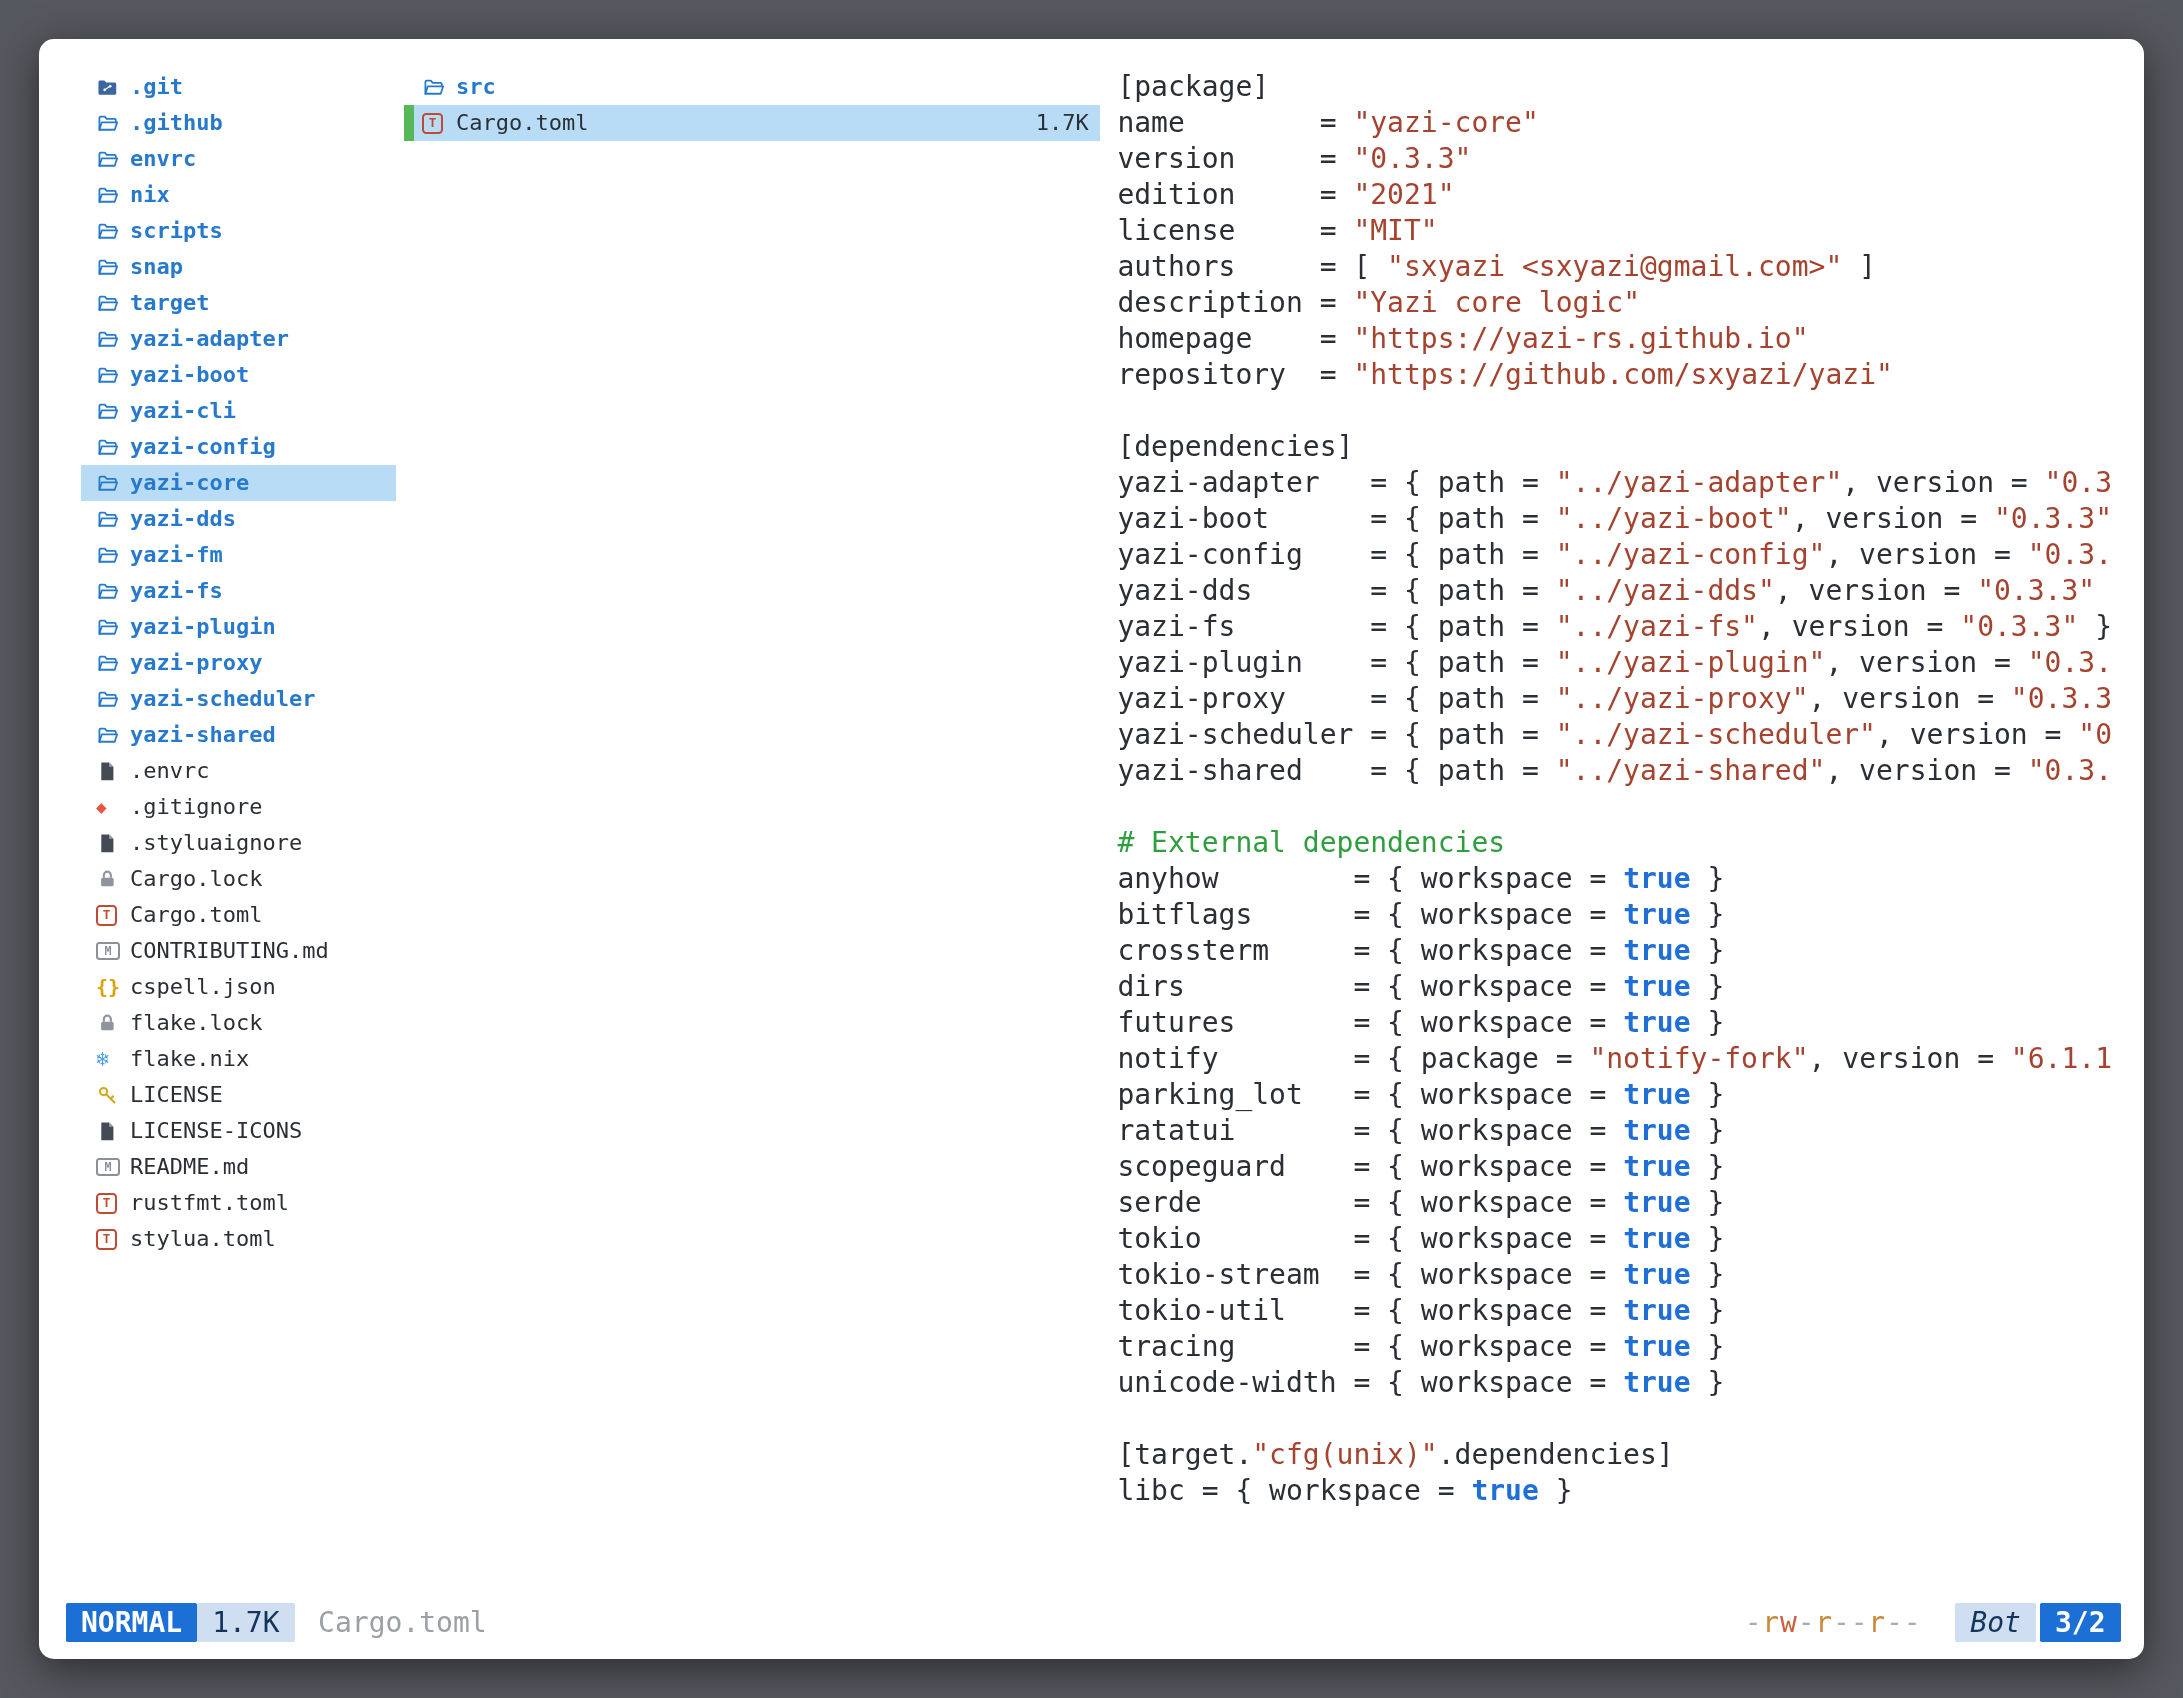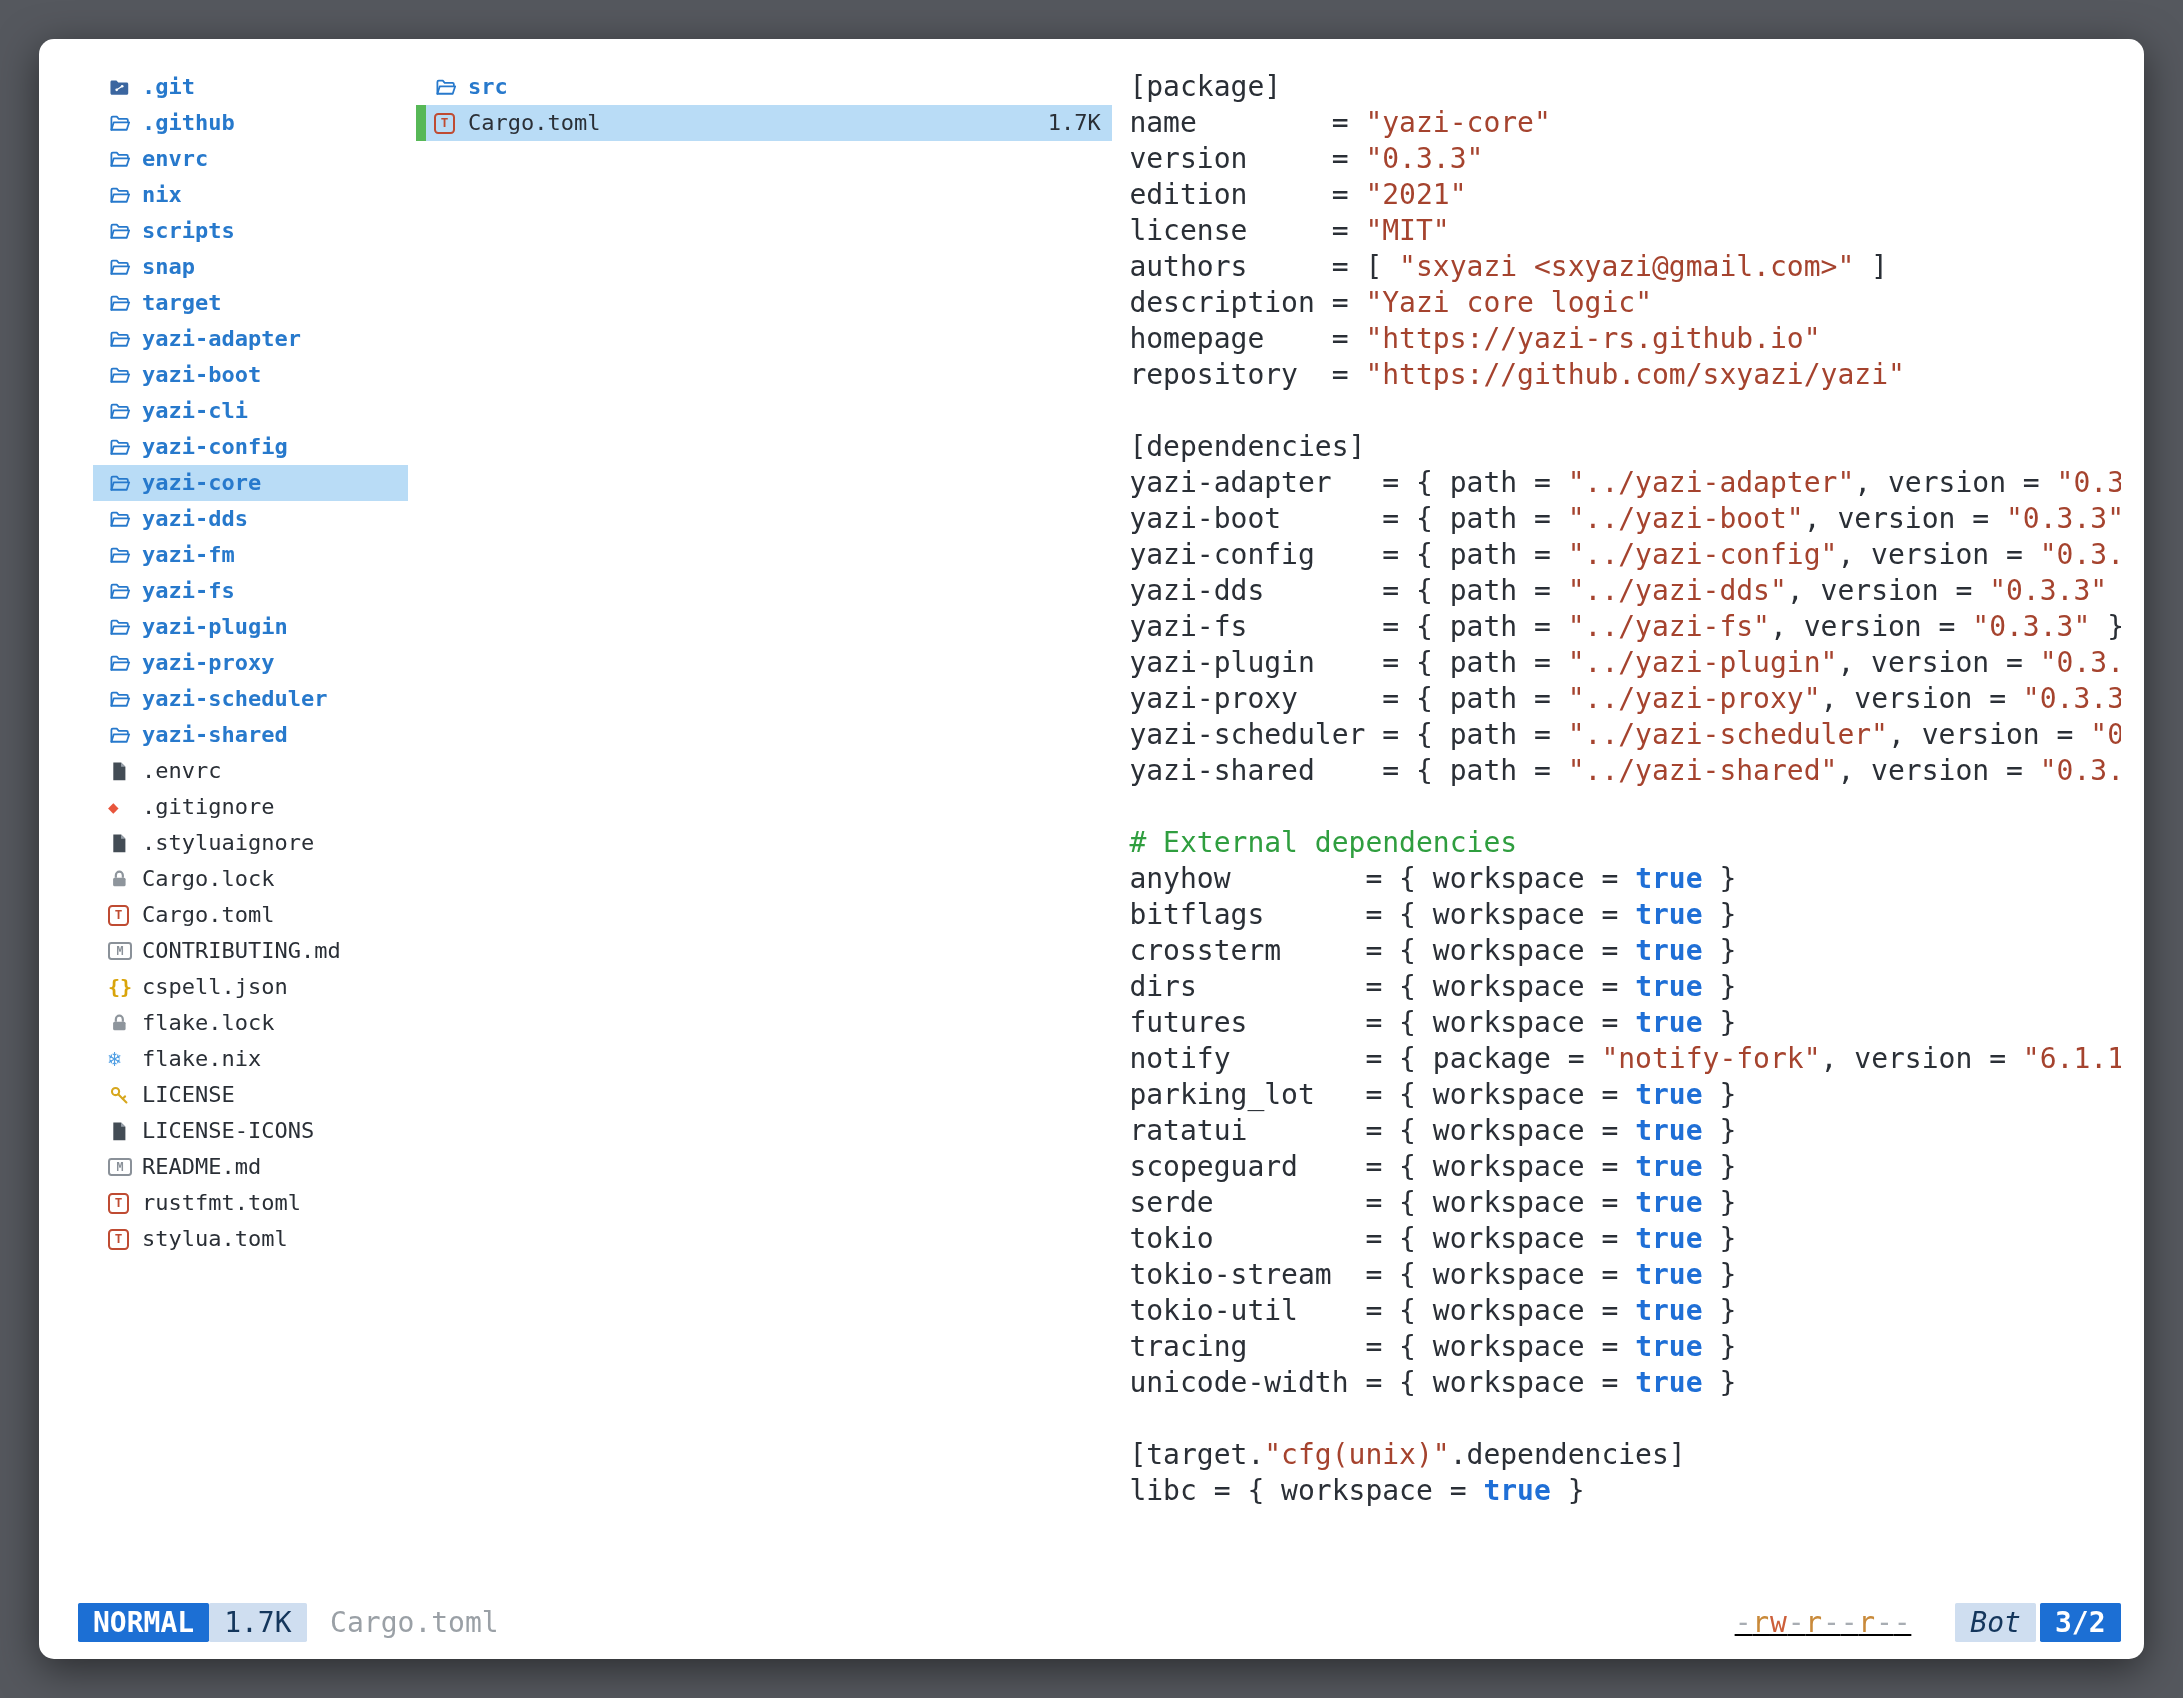--- a/index.html
+++ b/index.html
@@ -6,21 +6,21 @@
     --desktop-bg:#55585e; --accent-blue:#1c6fd4; --dir-blue:#2779cc;
     --selection-bg:#b9dcf6; --marker-green:#57b857; --string-red:#a5432e;
     --bool-blue:#1f6fd6; --comment-green:#2f9e3f; --text-dark:#2a2f36;
     --muted-gray:#9aa0a6; --badge-light-bg:#cfdef0; --badge-text:#14365c;
   }
   *{margin:0;padding:0;box-sizing:border-box}
   html,body{width:2183px;height:1698px;overflow:hidden;background:var(--desktop-bg);
     font-family:"DejaVu Sans Mono","Liberation Mono",monospace;}
   .window{position:absolute;inset:39px;background:#ffffff;border-radius:15px;
     box-shadow:0 10px 40px rgba(0,0,0,.5);display:flex;flex-direction:column;overflow:hidden;
-    padding-top:30px;padding-left:12px;}
+    padding-top:30px;}
   .main{flex:1;display:flex;padding:0 23.5px 0 42px;overflow:hidden;}
   .pane{font-size:22px;line-height:36px;overflow:hidden;}
   .pane.left{width:315px;flex:none;}
   .pane.middle{width:696px;flex:none;margin-left:8.4px;}
   .pane.right{flex:1;margin-left:17px;white-space:pre;}
   .row{display:flex;align-items:center;height:36px;white-space:nowrap;cursor:default;}
   .pane.left .row{padding-left:15px;}
   .row.selected{background:var(--selection-bg);}
   .row .label{overflow:hidden;}
   .row.dir .label{color:var(--dir-blue);font-weight:bold;}
@@ -43,21 +43,21 @@
   .tk-b{color:var(--bool-blue);font-weight:600;}
   .tk-c{color:var(--comment-green);}
   .statusbar{flex:none;height:59px;display:flex;align-items:center;font-size:28px;
     padding:0 23.5px 13.4px 27px;}
   .badge{display:inline-flex;align-items:center;height:39px;padding:0 15px;border-radius:1.7px;}
   .badge.mode{background:var(--accent-blue);color:#ffffff;font-weight:bold;}
   .badge.lite{background:var(--badge-light-bg);color:var(--badge-text);}
   .badge.page{background:var(--accent-blue);color:#ffffff;font-weight:bold;}
   .filename{color:var(--muted-gray);margin-left:23.5px;}
   .spacer{flex:1;}
-  .perms{margin-right:44px;letter-spacing:0.8px;text-decoration:underline;}
+  .perms{margin-right:34px;letter-spacing:0.8px;}
   .pm-dash{color:#a8adb3;}
   .pm-r{color:#c98a3a;}
   .pm-w{color:#cd5f3a;}
   .statusbar .badge.bot{margin-right:4px;font-style:italic;}
 </style>
 </head>
 <body>
 
 <div class="window">
   <div class="main">

